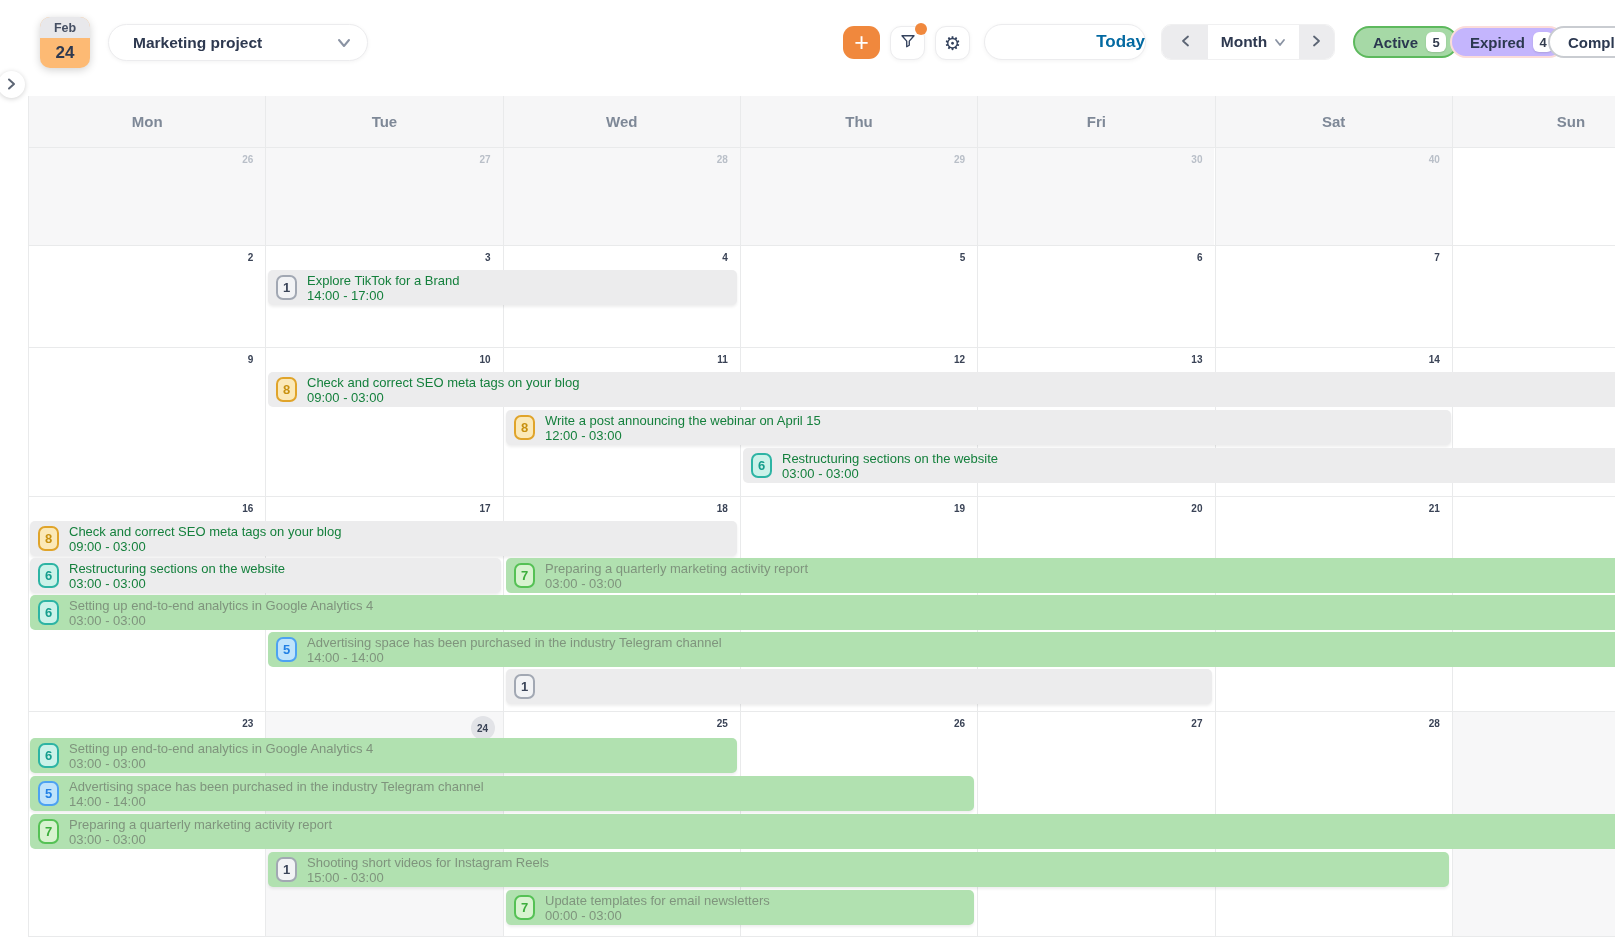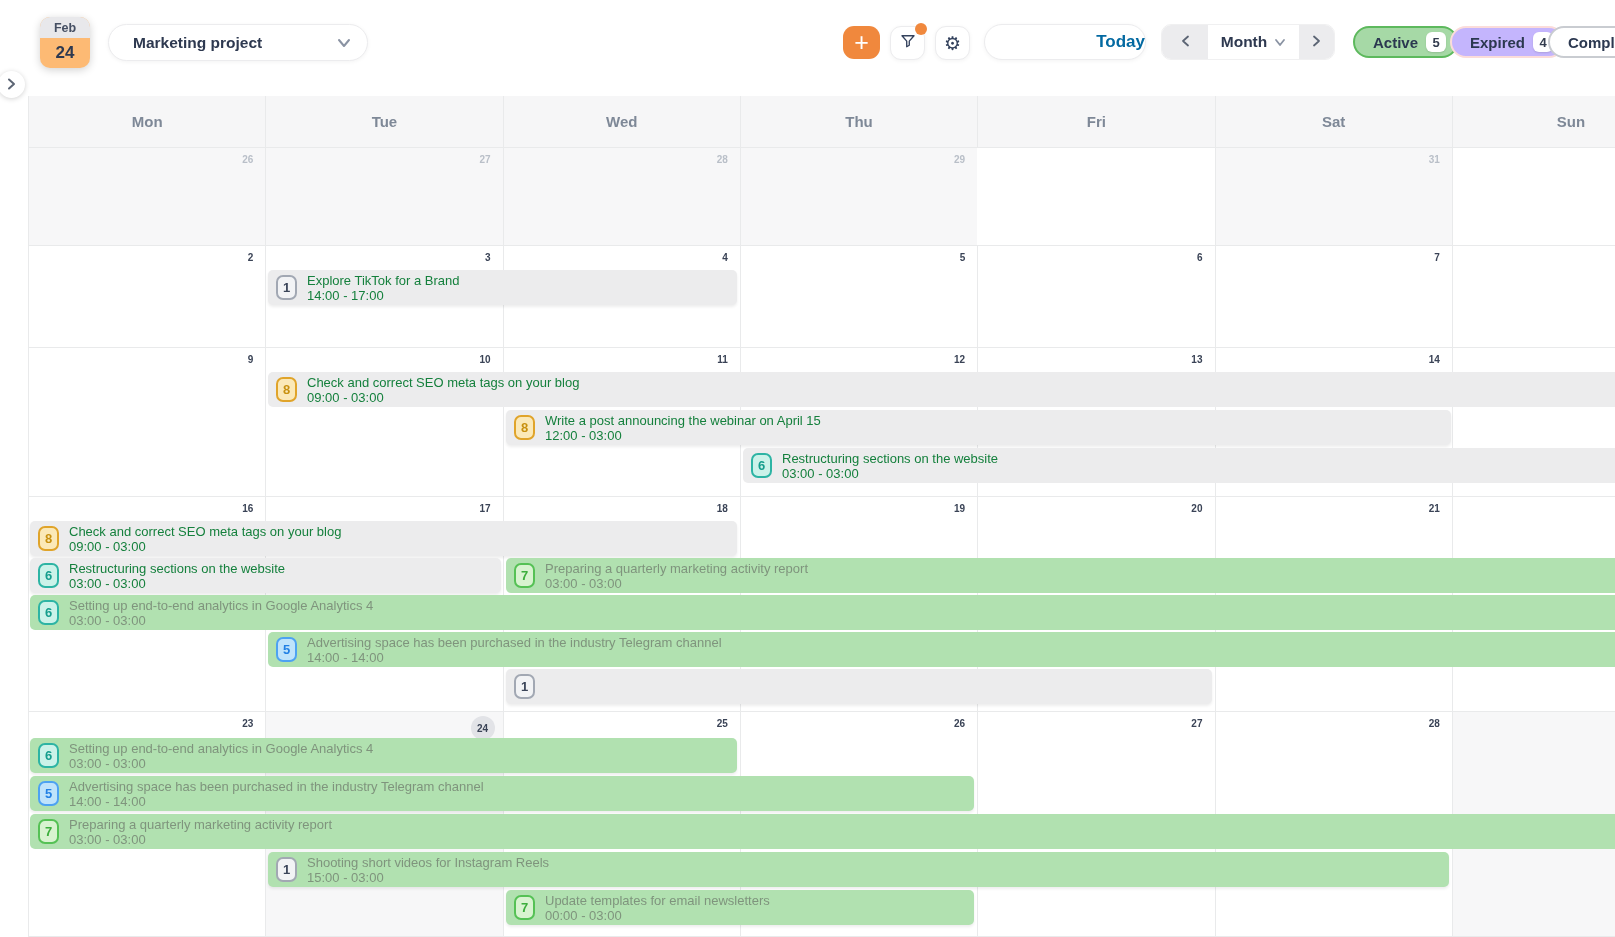--- a/index.html
+++ b/index.html
@@ -181,22 +181,25 @@
           </div>
           <div class="cell muted" style="left: 237.3px; width: 237.3px;">
             <div class="daynum muted">27</div>
           </div>
           <div class="cell muted" style="left: 474.6px; width: 237.3px;">
             <div class="daynum muted">28</div>
           </div>
           <div class="cell muted" style="left: 711.9px; width: 237.3px;">
             <div class="daynum muted">29</div>
           </div>
+          <div class="cell muted" style="left: 949.2px; width: 237.3px;">
+            <div class="daynum muted">30</div>
+          </div>
           <div class="cell muted" style="left: 1186.5px; width: 237.3px;">
-            <div class="daynum muted">31</div>
+            <div class="daynum muted">40</div>
           </div>
           <div class="cell" style="left: 1423.8px; width: 237.3px;"></div>
         </div>
         <div class="week" style="height: 102px;">
           <div class="cell" style="left: 0px; width: 237.3px;">
             <div class="daynum">2</div>
           </div>
           <div class="cell" style="left: 237.3px; width: 237.3px;">
             <div class="daynum">3</div>
           </div>

